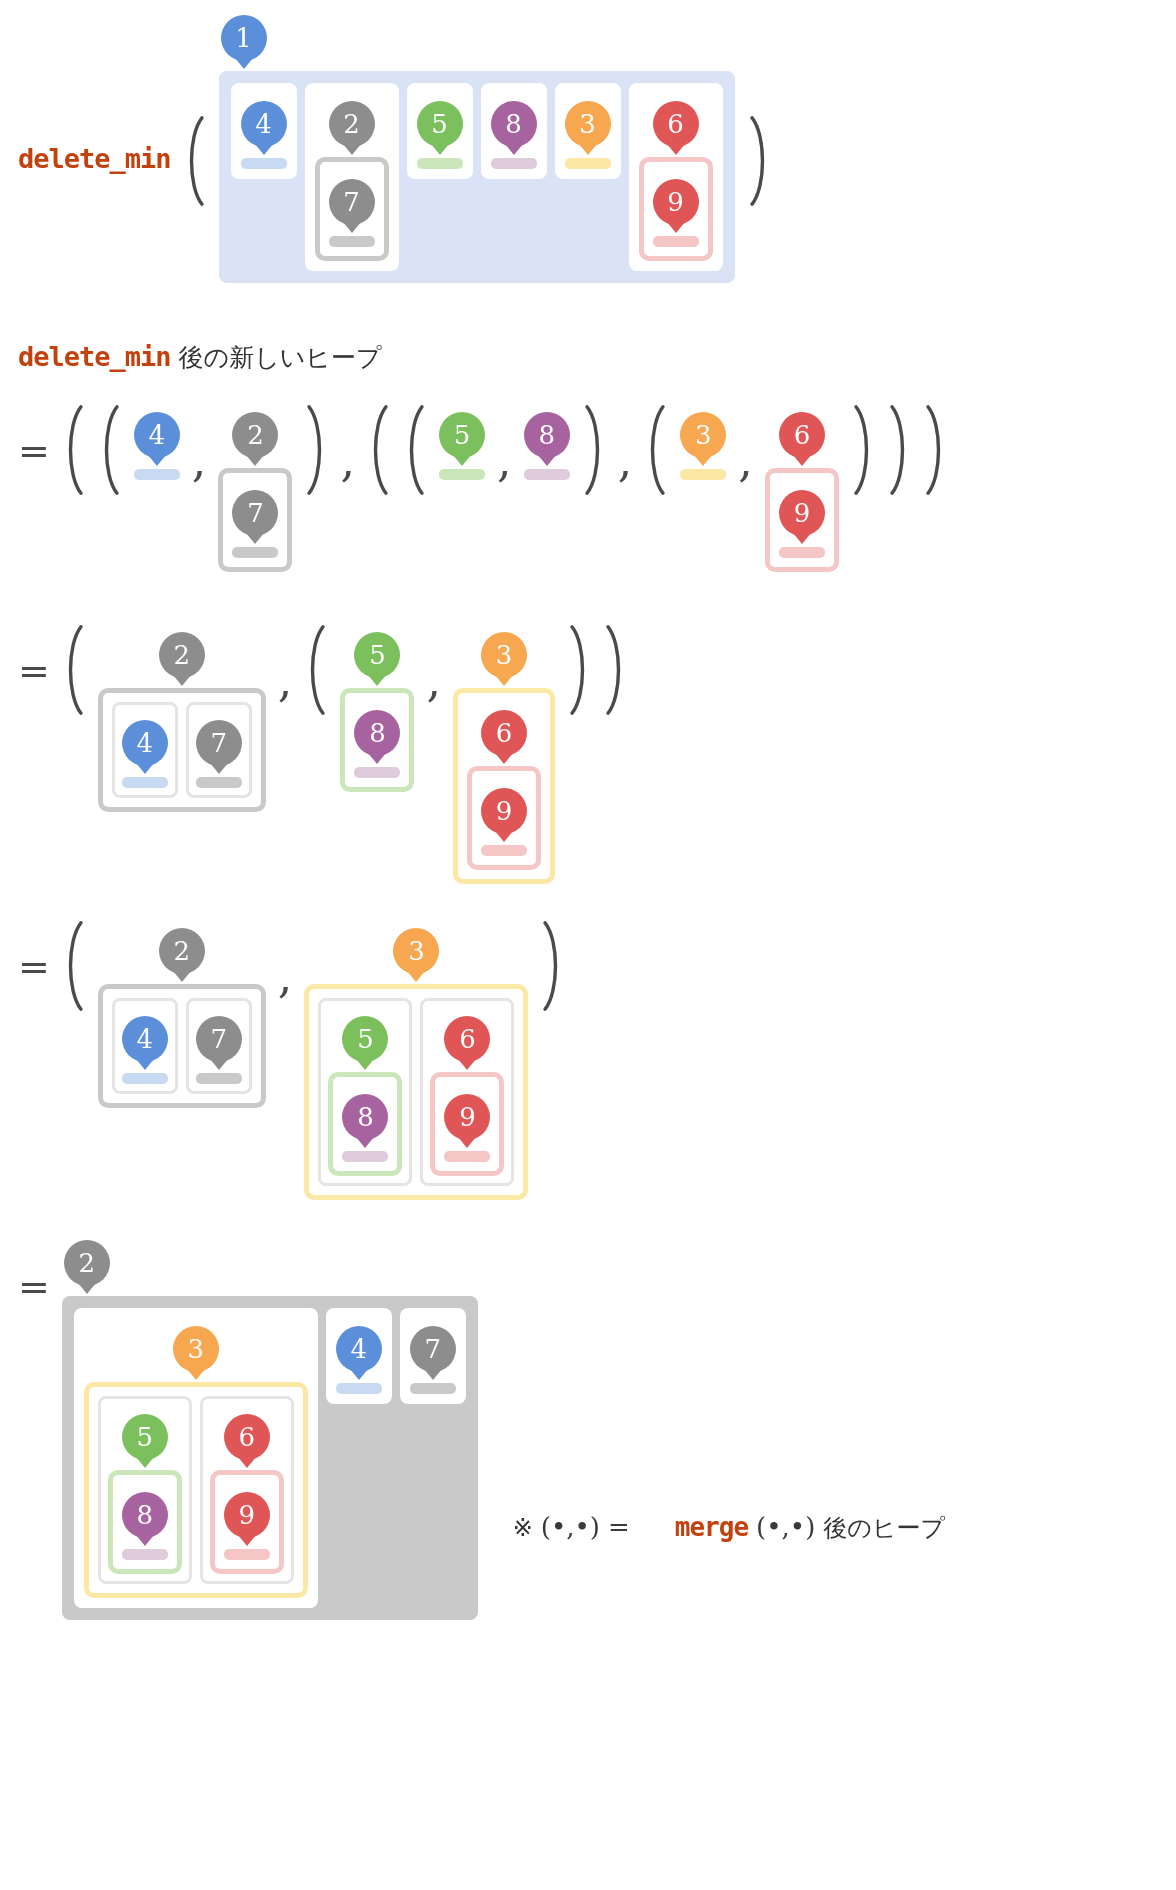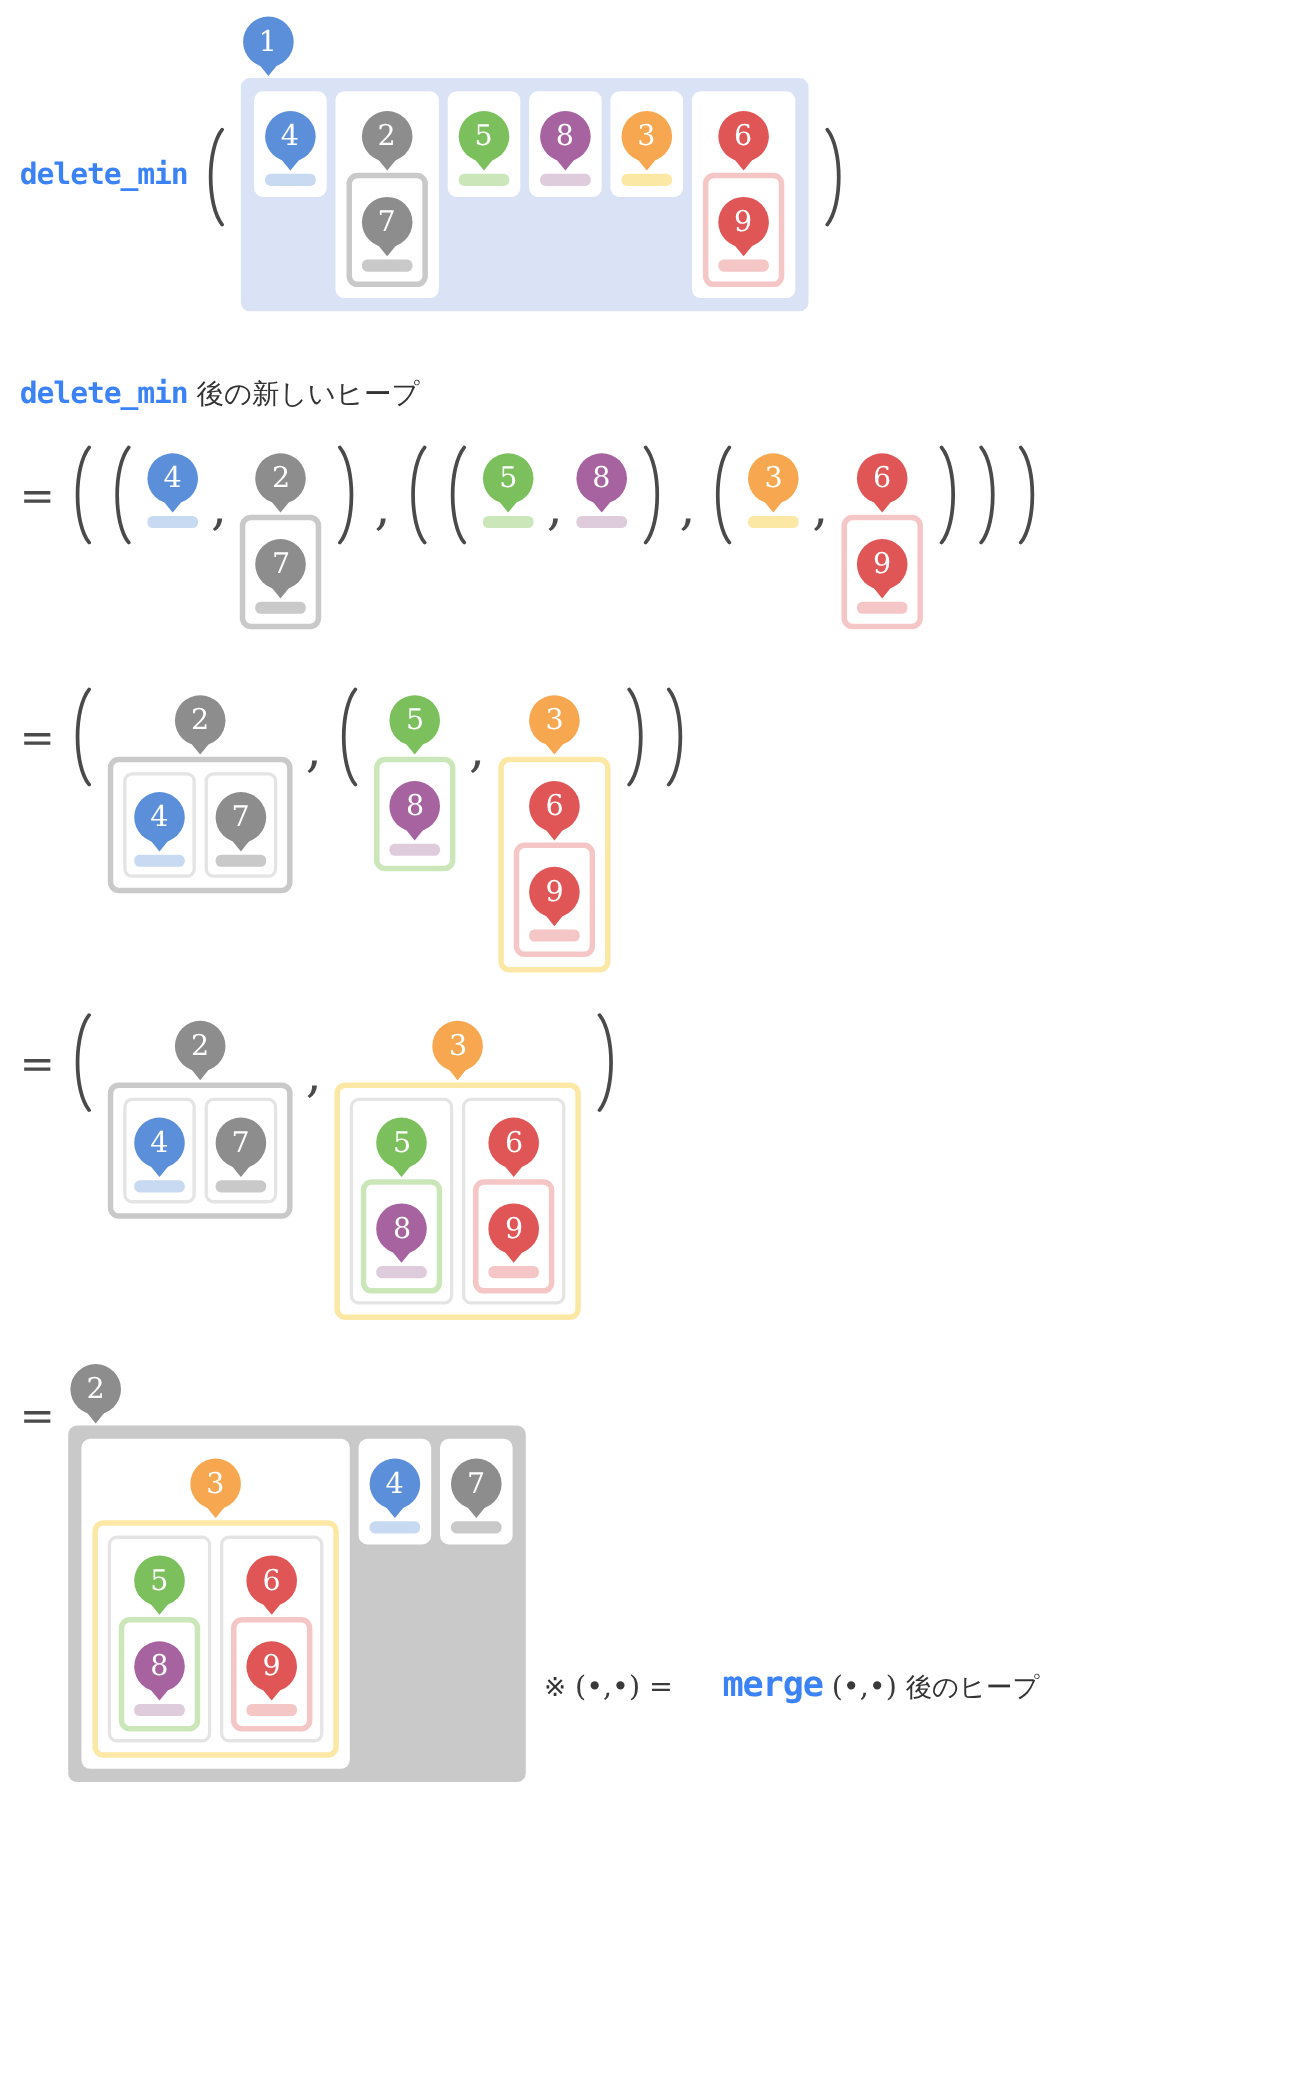--- a/index.html
+++ b/index.html
@@ -37,33 +37,33 @@
   .sym.comma { font-size:46px; line-height:40px; margin-top:36px; }
   .paren { flex:none; }
   .paren svg { display:block; }
 
   
   .line { min-height:20px; }
   .line .tree { margin-top:8px; }
   .line .roottree { margin-top:0; }
   .topline { margin-top:0; }
   .topline .paren { margin-top:100px; }
-  .codelabel { font-family:"DejaVu Sans Mono", monospace; font-weight:bold; color:#3b82f6; }
+  .codelabel { font-family:"DejaVu Sans Mono", monospace; font-weight:bold; color:#c2410c; }
   .topline .codelabel { font-size:27px; margin-top:128px; letter-spacing:-1px; }
   .subtitle { margin-top:58px; display:flex; align-items:baseline; gap:8px; }
   .subtitle .codelabel { font-size:27px; letter-spacing:-1px; }
   .jp { font-family:"DejaVu Sans", sans-serif; font-size:25px; color:#333; }
   .l1 { margin-top:30px; }
   .l2 { margin-top:52px; }
   .l3 { margin-top:36px; }
   .l4 { margin-top:40px; }
 
   .footnote { position:absolute; top:1512px; right:231px; display:flex; align-items:baseline; gap:8px; }
   .footnote .serif { font-family:"DejaVu Serif", serif; font-size:26px; color:#3a3a3a; }
-  .footnote .codelabel { font-size:32px; letter-spacing:-1px;padding-left:37px; }
+  .footnote .codelabel { font-size:26px; letter-spacing:-1px;padding-left:37px; }
   .footnote .jp { font-size:24px; }
 </style>
 </head>
 <body>
 
 <div class="page">
 
   <div class="row line topline">
     <span class="codelabel">delete_min</span>
   <span class="paren">

